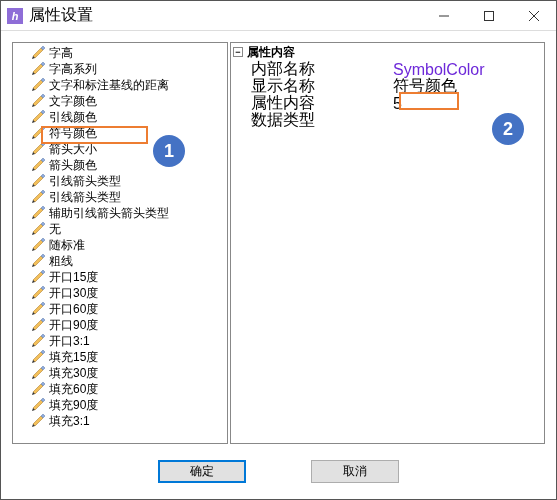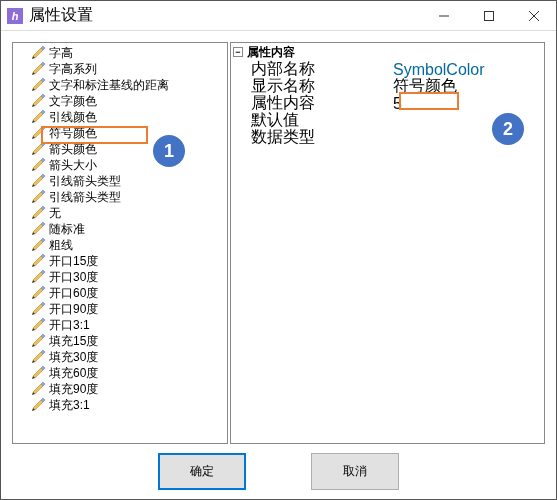--- a/index.html
+++ b/index.html
@@ -16,24 +16,24 @@
     .tree-scroll { overflow-y: scroll; overflow-x: auto; height: 100%; }
     .tree { padding: 2px 0 2px 18px; }
     .tree-item { height: 16px; display: flex; align-items: center; font-size: 12px; cursor: pointer; white-space: nowrap; padding-right:6px;}
     .tree-icon { width: 16px; height: 14px; margin-right: 2px; flex-shrink: 0; }
     .highlight-box { border: 2px solid #ed7d31; position: absolute; pointer-events: none; }
     .right-panel { flex: 1; border: 1px solid #888; background: #fff; position: relative; }
     .section-header { display: flex; align-items: center; height: 18px; font-size: 12px; font-weight: bold; padding-left: 2px; }
     .collapse-box { width: 10px; height: 10px; border: 1px solid #888; display: flex; align-items: center; justify-content: center; font-size: 9px; line-height: 1; margin-right: 4px; cursor: pointer;}
     .prop-row { display: flex; height: 17px; font-size: 16px; align-items: center; }
     .prop-label { width: 158px; padding-left: 20px; }
-    .prop-value { flex: 1; padding-left: 4px; color: #0369a1; }
+    .prop-value { flex: 1; padding-left: 4px; color: #6d28d9; }
     .prop-value.dark { color: #000; }
     .button-bar { height: 55px; display: flex; align-items: center; justify-content: center; gap: 65px; }
-    .dlg-button { width: 88px; height: 37px; font-size: 12px; background: #e1e1e1; border: 1px solid #adadad; cursor: pointer; display:flex; align-items:center; justify-content:center;}
+    .dlg-button { width: 88px; height: 23px; font-size: 12px; background: #e1e1e1; border: 1px solid #adadad; cursor: pointer; display:flex; align-items:center; justify-content:center;}
     .dlg-button.primary { border: 2px solid #0078d7; background:#e1e1e1; }
     .annotation-circle { position: absolute; width: 32px; height: 32px; border-radius: 50%; background: #4472c4; color: #fff; display: flex; align-items: center; justify-content: center; font-size: 18px; font-weight: bold; pointer-events: none; }
     ::-webkit-scrollbar { width: 17px; height: 17px; }
     ::-webkit-scrollbar-track { background: #f0f0f0; }
     ::-webkit-scrollbar-thumb { background: #c1c1c1; }
     ::-webkit-scrollbar-button { background: #f0f0f0; height:17px; width:17px; border:1px solid #ddd;}
   </style>
 </head>
 <body>
 
@@ -112,45 +112,53 @@
                 <path d="M2 10 L1 13 L4 12 Z" fill="#333"></path>
               </svg>
               <span>符号颜色</span>
             </div>
             <div class="tree-item">
               <svg class="tree-icon" viewBox="0 0 16 14">
                 <path d="M2 10 L10 2 L12 4 L4 12 Z" fill="#f4c05a" stroke="#a07020" stroke-width="0.5"></path>
                 <path d="M10 2 L12 0 L14 2 L12 4 Z" fill="#8faadc" stroke="#5b7aa8" stroke-width="0.5"></path>
                 <path d="M2 10 L1 13 L4 12 Z" fill="#333"></path>
               </svg>
+              <span>箭头大小</span>
+            </div>
+            <div class="tree-item">
+              <svg class="tree-icon" viewBox="0 0 16 14">
+                <path d="M2 10 L10 2 L12 4 L4 12 Z" fill="#f4c05a" stroke="#a07020" stroke-width="0.5"></path>
+                <path d="M10 2 L12 0 L14 2 L12 4 Z" fill="#8faadc" stroke="#5b7aa8" stroke-width="0.5"></path>
+                <path d="M2 10 L1 13 L4 12 Z" fill="#333"></path>
+              </svg>
               <span>箭头颜色</span>
             </div>
             <div class="tree-item">
               <svg class="tree-icon" viewBox="0 0 16 14">
                 <path d="M2 10 L10 2 L12 4 L4 12 Z" fill="#f4c05a" stroke="#a07020" stroke-width="0.5"></path>
                 <path d="M10 2 L12 0 L14 2 L12 4 Z" fill="#8faadc" stroke="#5b7aa8" stroke-width="0.5"></path>
                 <path d="M2 10 L1 13 L4 12 Z" fill="#333"></path>
               </svg>
-              <span>箭头大小</span>
-            </div>
-            <div class="tree-item">
-              <svg class="tree-icon" viewBox="0 0 16 14">
-                <path d="M2 10 L10 2 L12 4 L4 12 Z" fill="#f4c05a" stroke="#a07020" stroke-width="0.5"></path>
-                <path d="M10 2 L12 0 L14 2 L12 4 Z" fill="#8faadc" stroke="#5b7aa8" stroke-width="0.5"></path>
-                <path d="M2 10 L1 13 L4 12 Z" fill="#333"></path>
-              </svg>
               <span>引线箭头类型</span>
             </div>
             <div class="tree-item">
               <svg class="tree-icon" viewBox="0 0 16 14">
                 <path d="M2 10 L10 2 L12 4 L4 12 Z" fill="#f4c05a" stroke="#a07020" stroke-width="0.5"></path>
                 <path d="M10 2 L12 0 L14 2 L12 4 Z" fill="#8faadc" stroke="#5b7aa8" stroke-width="0.5"></path>
                 <path d="M2 10 L1 13 L4 12 Z" fill="#333"></path>
               </svg>
               <span>引线箭头类型</span>
+            </div>
+            <div class="tree-item">
+              <svg class="tree-icon" viewBox="0 0 16 14">
+                <path d="M2 10 L10 2 L12 4 L4 12 Z" fill="#f4c05a" stroke="#a07020" stroke-width="0.5"></path>
+                <path d="M10 2 L12 0 L14 2 L12 4 Z" fill="#8faadc" stroke="#5b7aa8" stroke-width="0.5"></path>
+                <path d="M2 10 L1 13 L4 12 Z" fill="#333"></path>
+              </svg>
+              <span>辅助引线箭头箭头类型</span>
             </div>
             <div class="tree-item">
               <svg class="tree-icon" viewBox="0 0 16 14">
                 <path d="M2 10 L10 2 L12 4 L4 12 Z" fill="#f4c05a" stroke="#a07020" stroke-width="0.5"></path>
                 <path d="M10 2 L12 0 L14 2 L12 4 Z" fill="#8faadc" stroke="#5b7aa8" stroke-width="0.5"></path>
                 <path d="M2 10 L1 13 L4 12 Z" fill="#333"></path>
               </svg>
               <span>无</span>
             </div>
             <div class="tree-item">
@@ -267,24 +275,20 @@
           </div>
           <div class="prop-row">
             <div class="prop-label">显示名称</div>
             <div class="prop-value dark">符号颜色</div>
           </div>
           <div class="prop-row">
             <div class="prop-label">属性内容</div>
             <div class="prop-value dark">5</div>
           </div>
           <div class="prop-row">
-            <div class="prop-label">默认值</div>
-            <div class="prop-value dark"></div>
-          </div>
-          <div class="prop-row">
             <div class="prop-label">数据类型</div>
           </div>
         </div>
       <div class="highlight-box" style="left:168px; top:49px; width:60px; height:18px;"></div>
       <div class="annotation-circle" style="left:261px; top:70px;">2</div>
     </div>
   </div>
 
   <div class="button-bar">
     <div class="dlg-button primary">确定</div>

